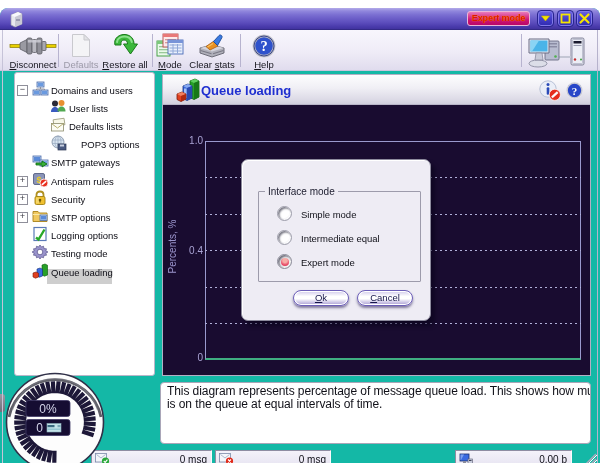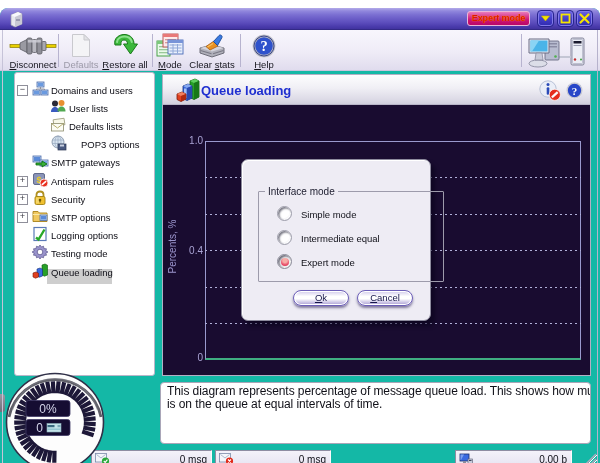--- a/index.html
+++ b/index.html
@@ -49,21 +49,21 @@
 .ylab { position:absolute; width:30px; text-align:right; font-size:10px; color:#a9a3d4; }
 #ylabrot { position:absolute; left:-41px; top:166px; width:100px; text-align:center; font-size:10px; color:#9a94cc; transform:rotate(-90deg); }
 #xlab { position:absolute; left:42px; width:376px; top:289px; text-align:center; font-size:10px; color:#a9a3d4; }
 
 #dlg { position:absolute; left:241px; top:151px; width:190px; height:162px; background:#eeecf4;
   border:1px solid #8d8b9d; border-radius:7px; box-shadow:4px 5px 4px rgba(8,4,26,0.58), inset 1px 1px 0 #ffffff; }
 #dlgtitle { position:absolute; left:4px; top:4px; width:180px; height:15px; border-radius:4px 4px 3px 3px;
   background:linear-gradient(#cdc5f4 0%, #a495e4 30%, #8271ce 65%, #7463c8 90%, #6859c0 100%);
   color:#fff; font-size:9.5px; font-weight:bold; line-height:15px; padding-left:6px;
   text-shadow:1px 1px 1px #4a3a90; }
-#grp { position:absolute; left:16px; top:31px; width:186px; height:91px; border:1px solid #9d9bab; border-radius:1px; }
+#grp { position:absolute; left:16px; top:31px; width:163px; height:91px; border:1px solid #9d9bab; border-radius:1px; }
 #grplab { position:absolute; left:6px; top:-6px; background:#eeecf4; padding:0 3px; font-size:10px; color:#1c1c2e; }
 .radio { position:absolute; left:18px; width:15px; height:15px; border-radius:50%; border:1px solid #9d9daa;
   background:radial-gradient(circle at 40% 36%, #ffffff 52%, #ececf0 74%, #c2c2cc 100%);
   box-shadow:inset 1.5px 1.5px 2px #7a7a86, inset -0.8px -0.8px 1.2px #ffffff; }
 .rdot { position:absolute; left:2.6px; top:2.6px; width:8px; height:8px; border-radius:50%;
   background:radial-gradient(circle at 50% 30%, #f6aca6 0 32%, #ec5f76 58%, #d01a3e 100%); }
 .rlab { position:absolute; left:42px; font-size:9.5px; color:#101018; }
 .dbtn { position:absolute; top:130px; height:16px; border-radius:8px;
   background:linear-gradient(#cfc8ea 0%, #ffffff 38%, #ffffff 55%, #a89cd4 100%);
   border:1px solid #6c5eb8; box-shadow:0 2px 2.5px rgba(40,30,90,0.55), inset 0 0 0 1px #ffffff;

